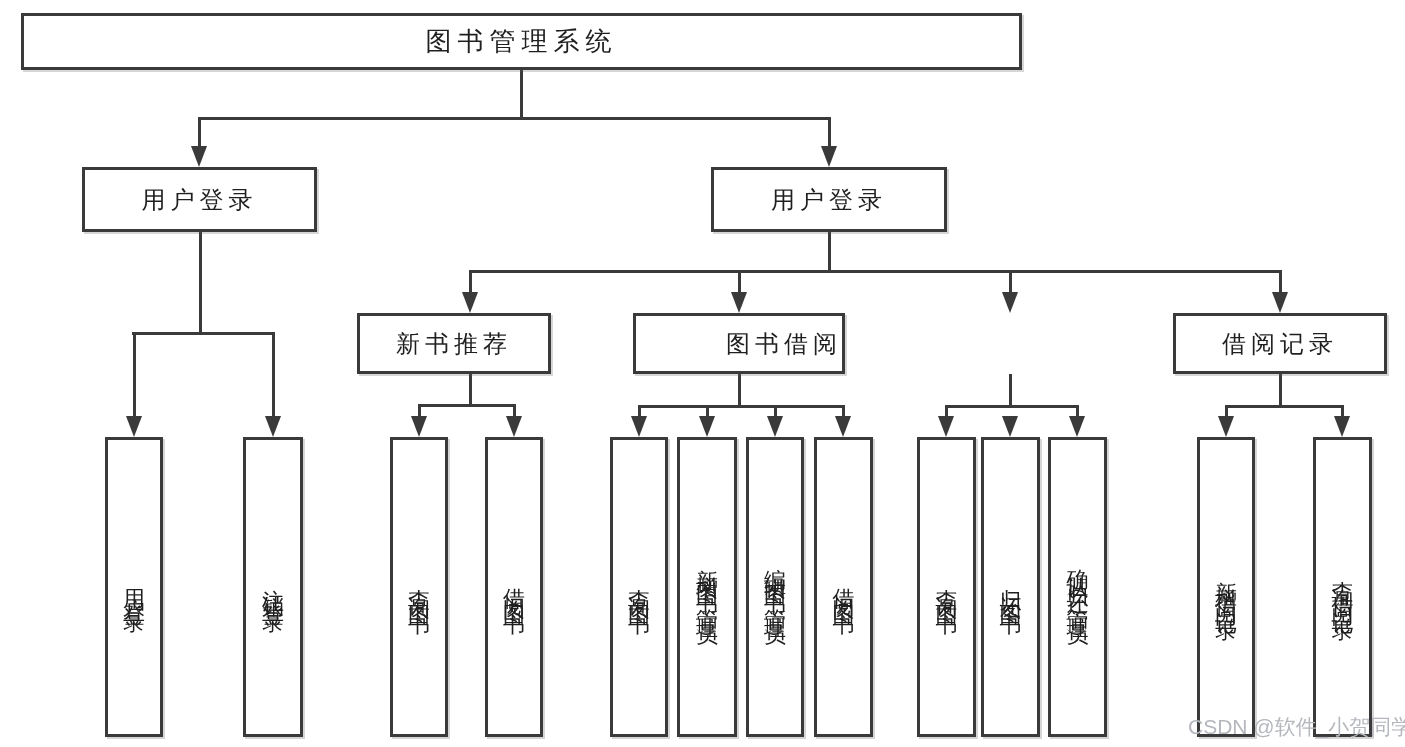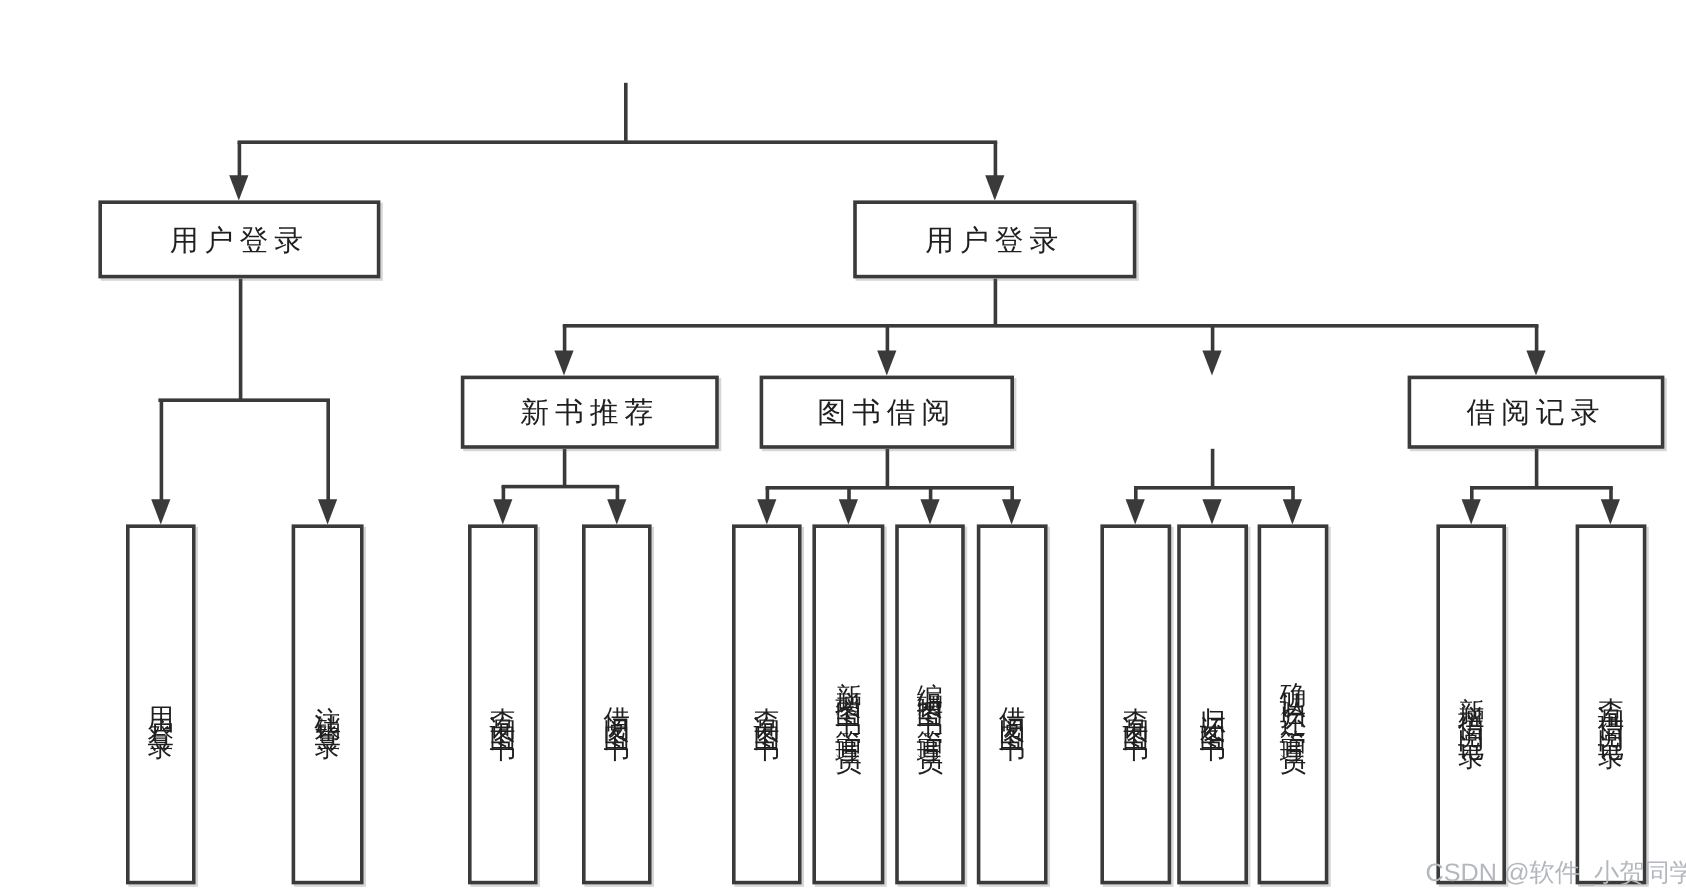--- a/index.html
+++ b/index.html
@@ -46,32 +46,35 @@
     color:#b4b7bd;
     z-index:3;
     white-space:nowrap;
   }
 </style>
 </head>
 <body>
 
 <div id="canvas">
 
+  <div class="node title" style="left:21px;top:13px;width:1001px;height:57px;">
+    <span>图书管理系统</span>
+  </div>
 
   <div class="node branch" style="left:82px;top:167px;width:235px;height:65px;">
     <span>用户登录</span>
   </div>
   <div class="node branch" style="left:711px;top:167px;width:236px;height:65px;">
     <span>用户登录</span>
   </div>
 
-  <div class="node branch" style="left:384px;top:313px;width:215px;height:61px;align-items:center;">
+  <div class="node branch" style="left:357px;top:313px;width:194px;height:61px;align-items:center;">
     <span>新书推荐</span>
   </div>
-  <div class="node branch" style="left:633px;top:313px;width:212px;height:61px;">
+  <div class="node branch" style="left:633px;top:313px;width:212px;height:61px;justify-content:flex-end;">
     <span>图书借阅</span>
   </div>
   <div class="node branch" style="left:1173px;top:313px;width:214px;height:61px;">
     <span>借阅记录</span>
   </div>
 
   <div class="node leaf" style="left:105px;top:437px;width:58px;height:300px;">
     <span>用户登录</span>
   </div>
   <div class="node leaf" style="left:243px;top:437px;width:60px;height:300px;">

